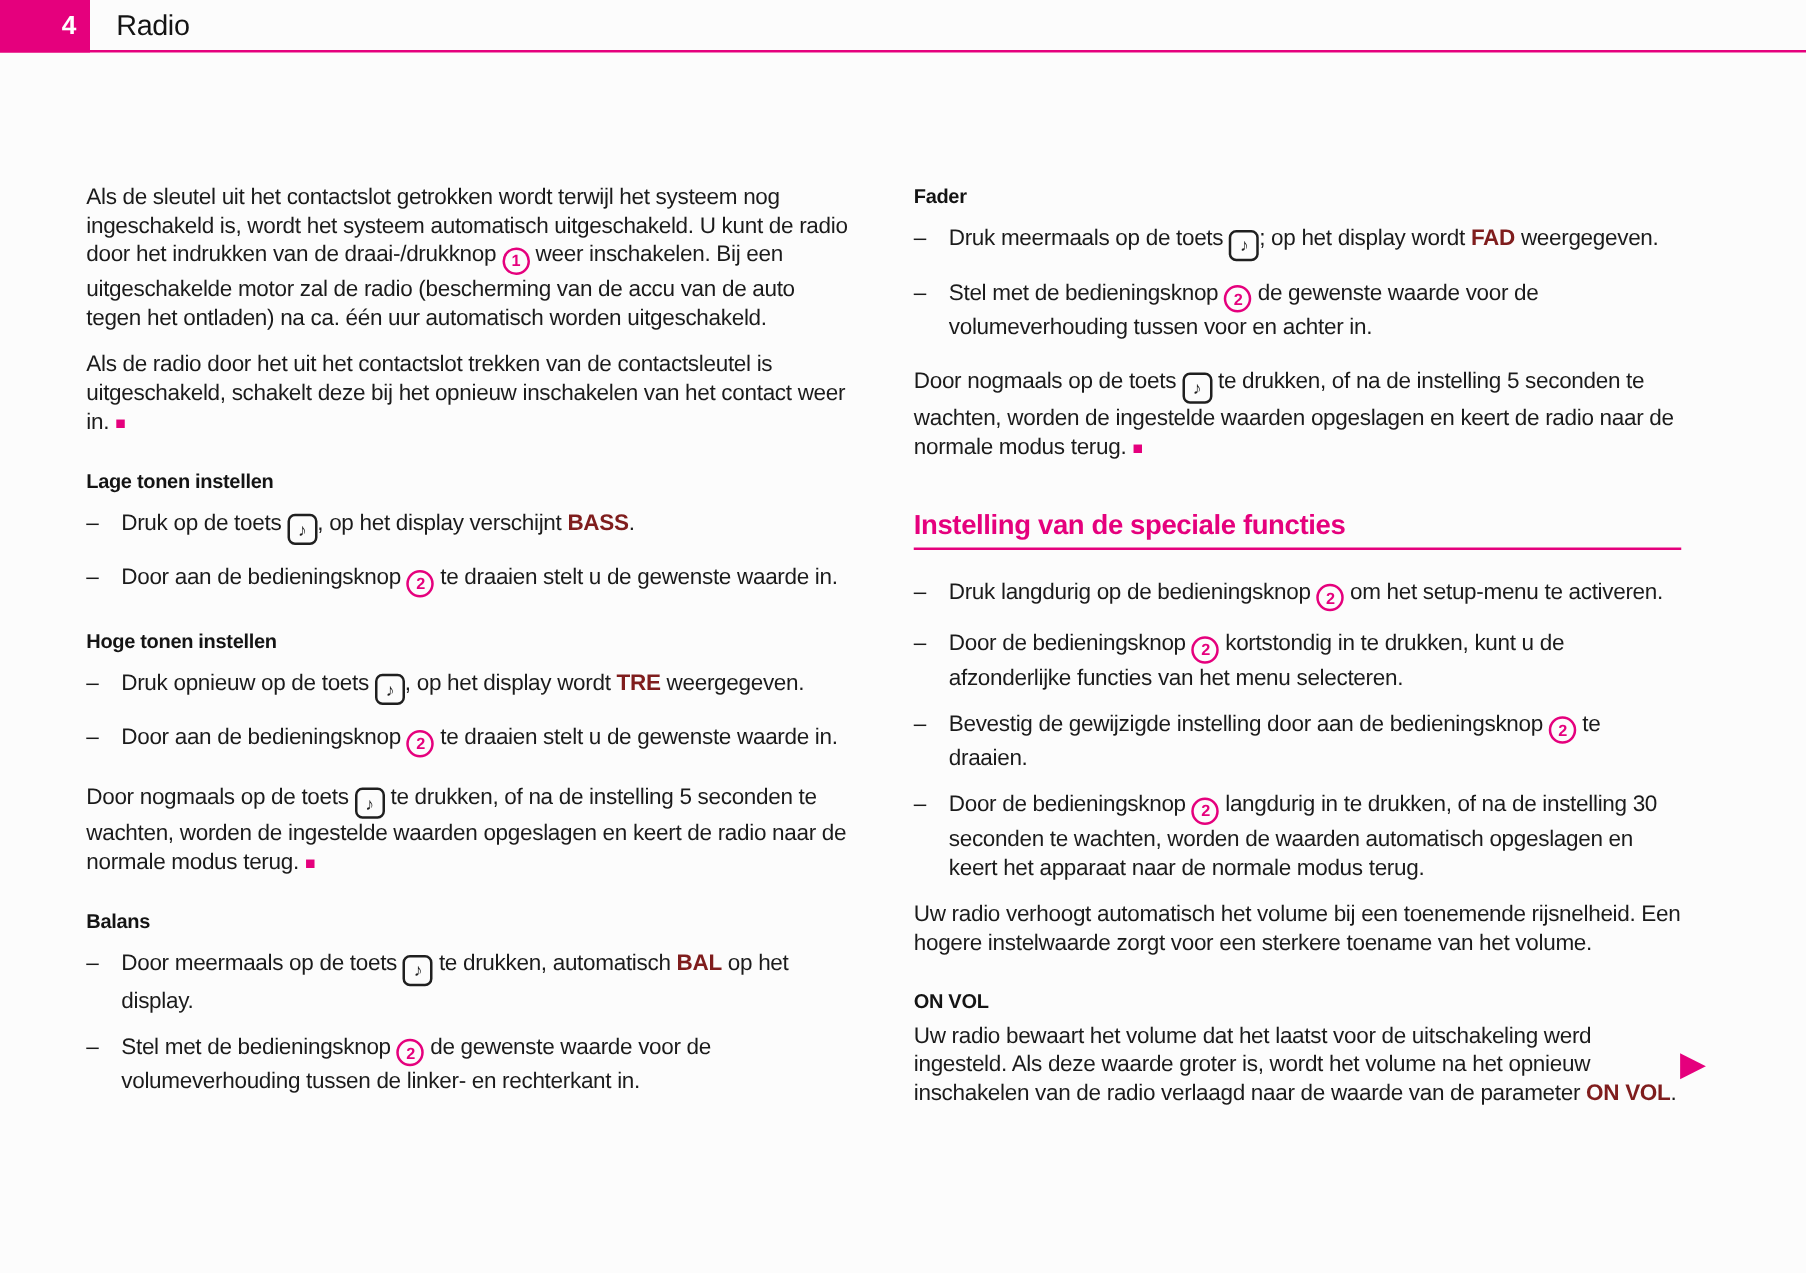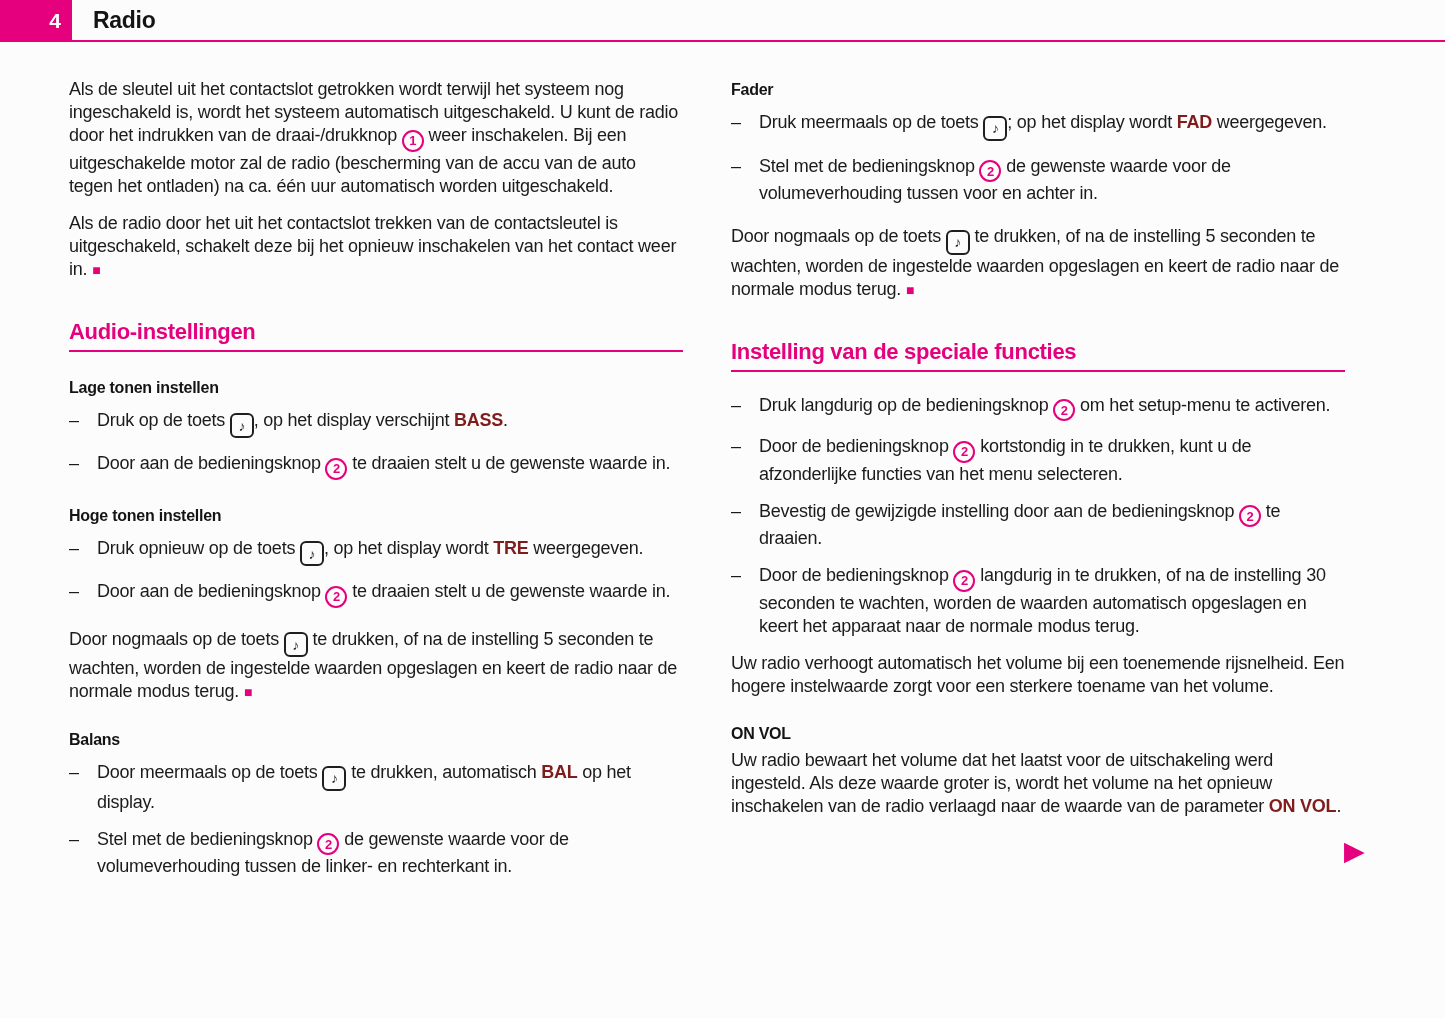--- a/index.html
+++ b/index.html
@@ -24,28 +24,29 @@
   .page-num-box{
     position:absolute;left:0;top:0;
     width:72px;height:42px;
     background:var(--pink);
     display:flex;align-items:center;justify-content:flex-end;
     padding-right:11px;box-sizing:border-box;
   }
   .page-num{color:#fff;font-weight:bold;font-size:21px;}
   .title{
     position:absolute;left:93px;top:7px;margin:0;
-    font-size:23px;font-weight:bold;color:#141414;
+    font-size:23px;font-weight:normal;color:#141414;
     letter-spacing:-0.3px;
   }
   
   .columns{
     display:flex;
-    padding:36px 0 0 69px;
+    padding:56px 0 0 69px;
     gap:48px;
+    margin-top:48px;
   }
   .col{
     width:614px;
     font-size:18px;line-height:23px;
     letter-spacing:-0.25px;
   }
   .col > :first-child{margin-top:0;}
   p{margin:0 0 14px 0;}
   .note{margin-top:20px;}
   
@@ -106,21 +107,20 @@
   </header>
 
   <div class="columns">
 
     <div class="col">
 
       <p><span>Als de sleutel uit het contactslot getrokken wordt terwijl het systeem nog ingeschakeld is, wordt het systeem automatisch uitgeschakeld. U kunt de radio door het indrukken van de draai-/drukknop </span><span class="knob">1</span><span> weer inschakelen. Bij een uitgeschakelde motor zal de radio (bescherming van de accu van de auto tegen het ontladen) na ca. één uur automatisch worden uitgeschakeld.</span></p>
 
       <p><span>Als de radio door het uit het contactslot trekken van de contactsleutel is uitgeschakeld, schakelt deze bij het opnieuw inschakelen van het contact weer in.</span><span class="endsq">■</span></p>
 
-      <h2 class="section-heading">Audio-instellingen</h2>
 
       <h3 class="sub-heading">Lage tonen instellen</h3>
 
       <div class="bullet">
         <span class="dash">–</span>
         <div class="bt"><span>Druk op de toets </span><span class="key-icon">
               <span>♪</span>
             </span><span>, op het display verschijnt </span><b>BASS</b><span>.</span></div>
       </div>
 

